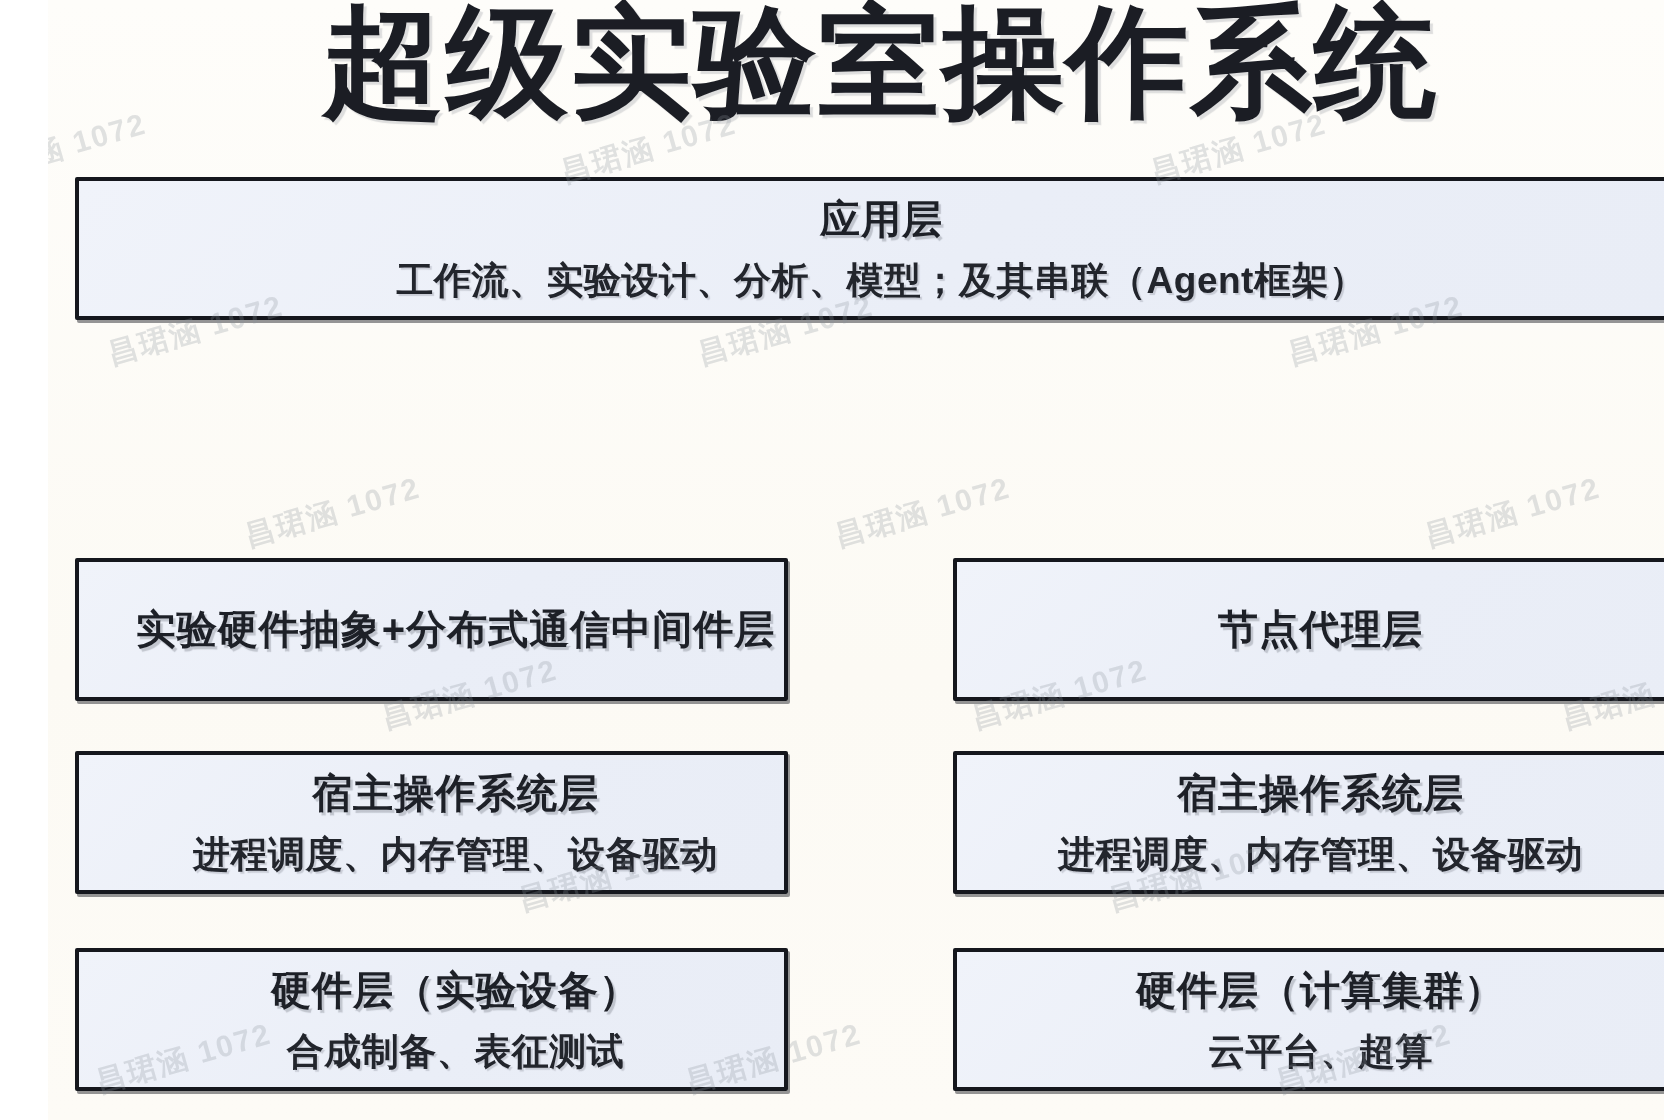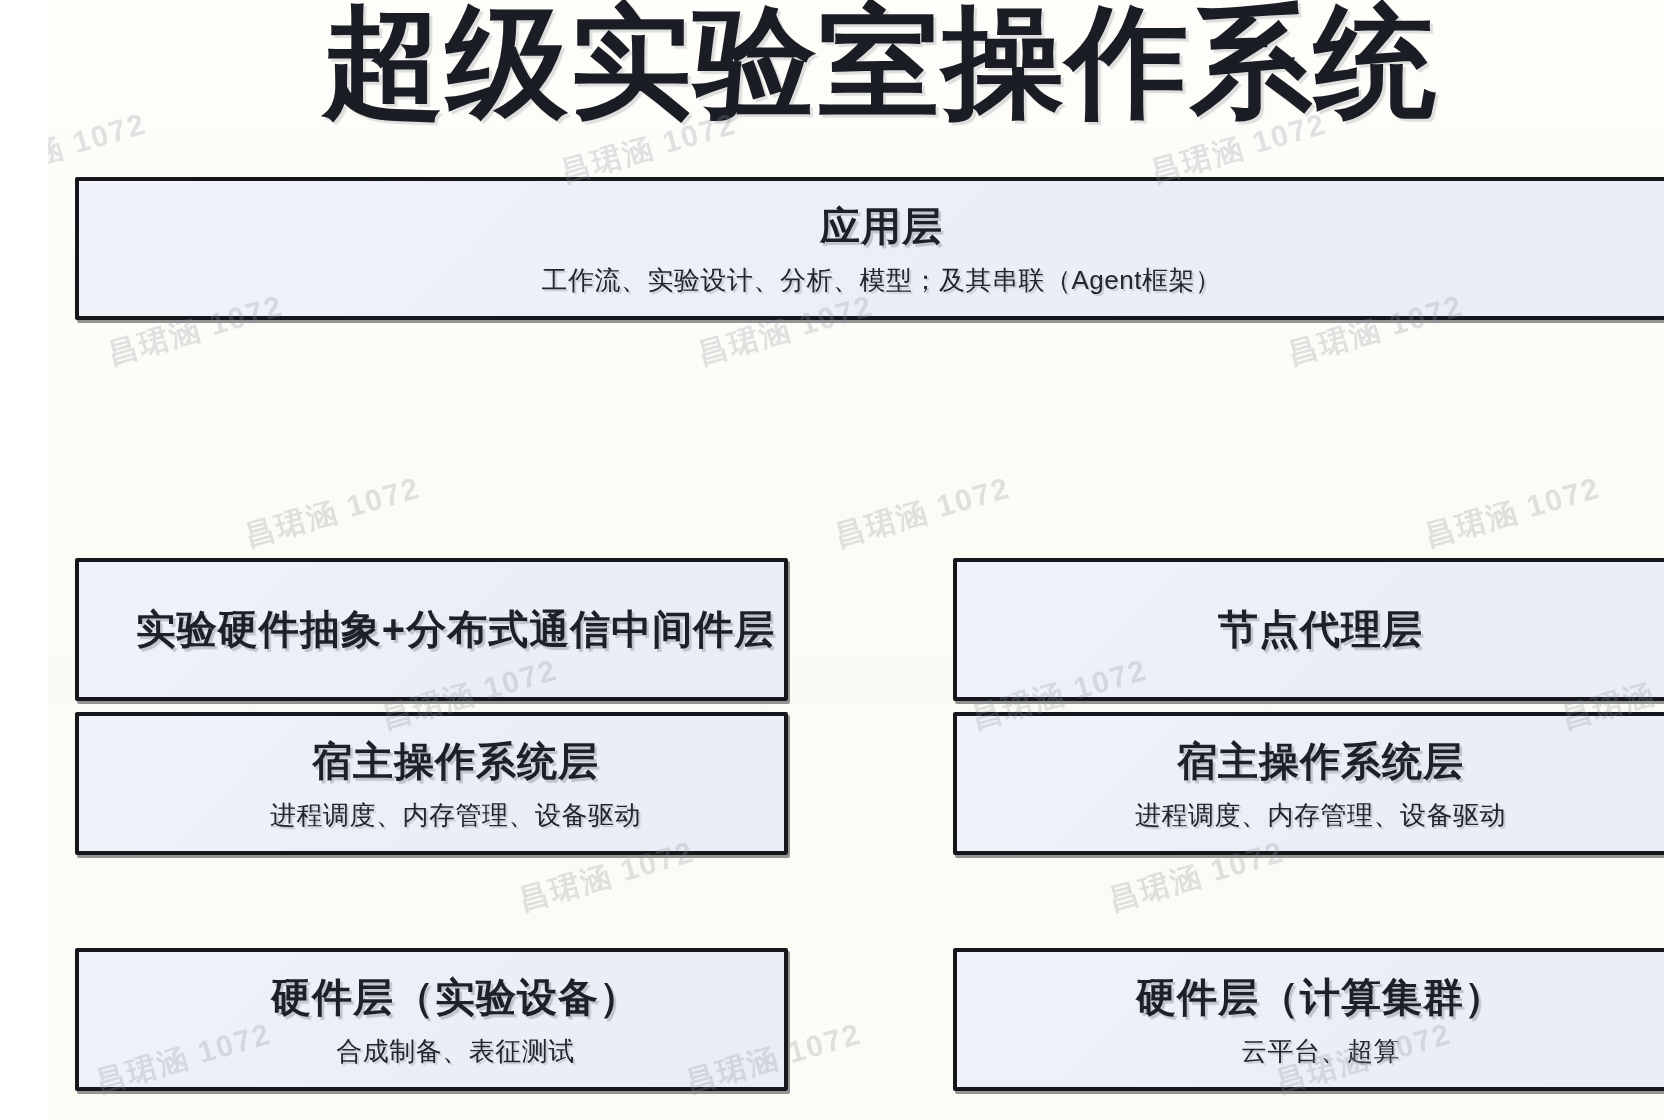--- a/index.html
+++ b/index.html
@@ -40,36 +40,36 @@
     display: flex;
     flex-direction: column;
     align-items: center;
     justify-content: center;
     gap: 9px;
     z-index: 1;
   }
   .row1 { top: 177px; }
   .row2 { top: 366px; }
   .row3 { top: 558px; }
-  .row4 { top: 712px; }
+  .row4 { top: 751px; }
   .row5 { top: 948px; }
   .span-full  { left: 27px;  width: 1613px; }
   .span-left  { left: 27px;  width: 713px; padding-left: 48px;  }
   .span-right { left: 905px; width: 735px;  }
   .layer-title {
     font-size: 40px;
     font-weight: 800;
     color: #1d2027;
     letter-spacing: 1px;
     text-shadow: 2.5px 2.5px 1px rgba(128,132,142,0.40);
     white-space: nowrap;
   }
   .layer-subtitle {
-    font-size: 26px;
-    font-weight: 400;
+    font-size: 37px;
+    font-weight: 700;
     color: #22252c;
     letter-spacing: 0.5px;
     text-shadow: 2px 2px 1px rgba(128,132,142,0.32);
     white-space: nowrap;
   }
   .watermark-layer {
     position: absolute;
     inset: 0;
     z-index: 3;
     pointer-events: none;

